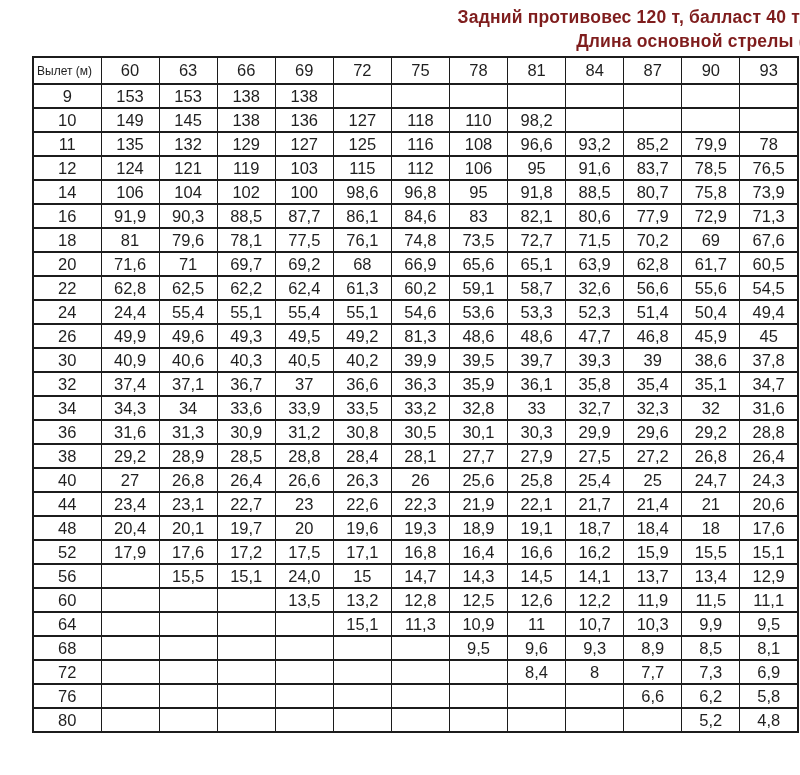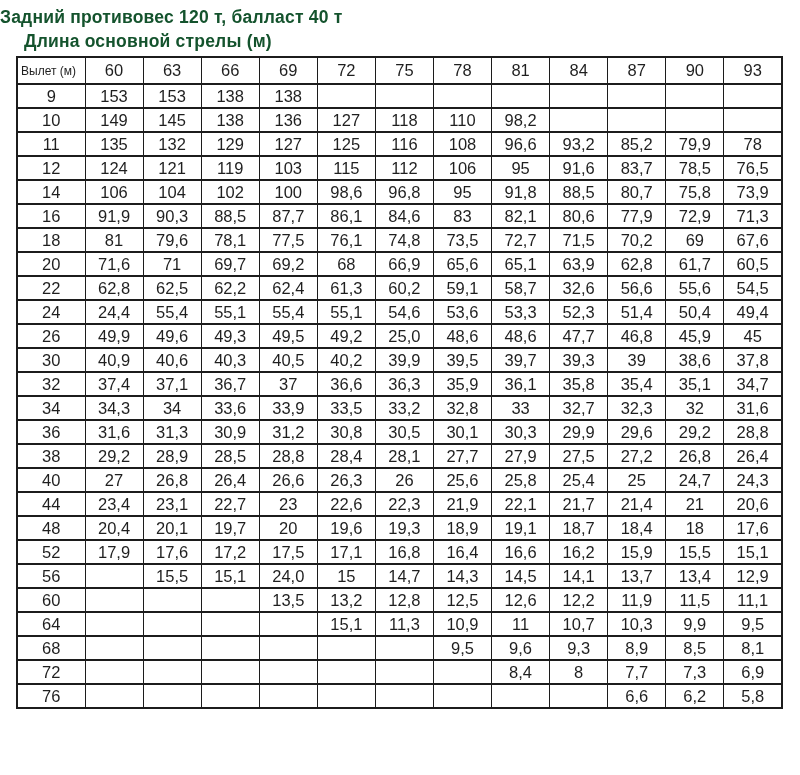--- a/index.html
+++ b/index.html
@@ -14,33 +14,33 @@
   }
   .page {
     position: relative;
     width: 800px;
     height: 775px;
   }
   .title-line {
     position: absolute;
     left: 0;
     width: 800px;
-    text-align: left;
+    text-align: right;
     font-weight: bold;
     font-size: 17.5px;
     letter-spacing: 0.2px;
-    color: #14532d;
+    color: #7f1d1d;
     white-space: nowrap;
   }
   .title-1 { top: 7px; }
   .title-2 { top: 31px; transform: translateX(24px); }
 
   table.cap-table {
     position: absolute;
-    left: 16px;
+    left: 32px;
     top: 56px;
     width: 767px;
     height: 567px;
     border-collapse: collapse;
     table-layout: fixed;
     border: 2.5px solid #1c1c1c;
   }
   .cap-table th, .cap-table td {
     border-style: solid;
     border-color: #1c1c1c;
@@ -242,21 +242,21 @@
           <td>50,4</td>
           <td>49,4</td>
         </tr>
         <tr>
           <td>26</td>
           <td>49,9</td>
           <td>49,6</td>
           <td>49,3</td>
           <td>49,5</td>
           <td>49,2</td>
-          <td>25,0</td>
+          <td>81,3</td>
           <td>48,6</td>
           <td>48,6</td>
           <td>47,7</td>
           <td>46,8</td>
           <td>45,9</td>
           <td>45</td>
         </tr>
         <tr>
           <td>30</td>
           <td>40,9</td>
@@ -475,15 +475,30 @@
           <td></td>
           <td></td>
           <td></td>
           <td></td>
           <td></td>
           <td></td>
           <td>6,6</td>
           <td>6,2</td>
           <td>5,8</td>
         </tr>
+        <tr>
+          <td>80</td>
+          <td></td>
+          <td></td>
+          <td></td>
+          <td></td>
+          <td></td>
+          <td></td>
+          <td></td>
+          <td></td>
+          <td></td>
+          <td></td>
+          <td>5,2</td>
+          <td>4,8</td>
+        </tr>
       </tbody>
   </table>
 </div>
 
 </body></html>

